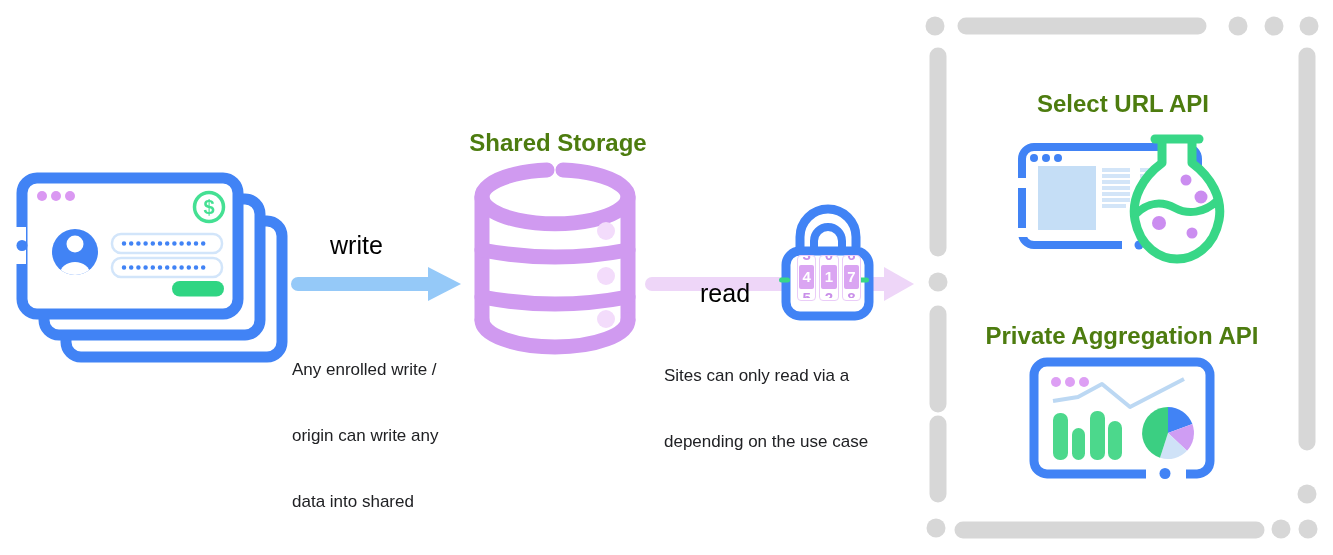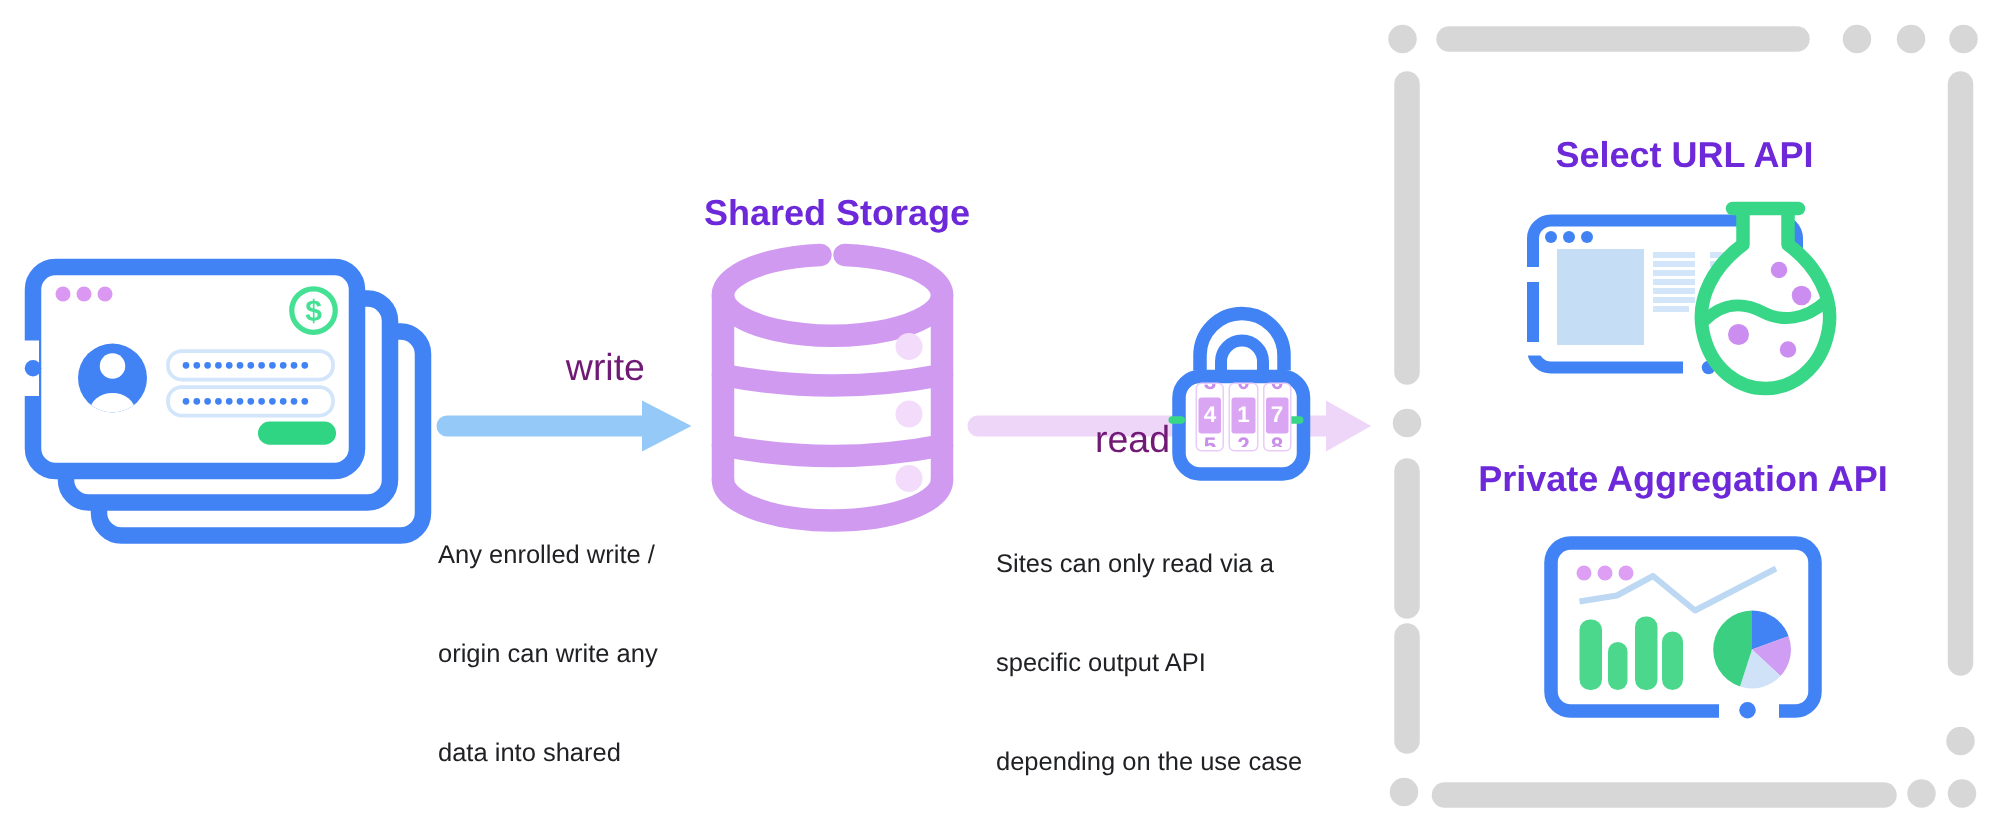--- a/index.html
+++ b/index.html
@@ -1,21 +1,21 @@
 <!DOCTYPE html>
 <html><head>
 <meta charset="utf-8">
 <style>
   html,body{margin:0;padding:0;background:#fff;}
   #canvas{position:relative;width:1333px;height:555px;background:#fff;overflow:hidden;
           font-family:"Liberation Sans",sans-serif;color:#202124;}
   #art{position:absolute;left:0;top:0;}
   .txt{position:absolute;white-space:pre;}
-  .title{font-weight:700;font-size:24px;text-align:center;color:#6d28d9;}
-  .flowlabel{font-weight:400;font-size:25px;text-align:right;color:#701a75;}
+  .title{font-weight:700;font-size:24px;text-align:center;color:#4d7c0f;}
+  .flowlabel{font-weight:400;font-size:25px;text-align:left;color:#000000;}
   .note{font-weight:400;font-size:17px;line-height:22px;color:#202124;}
   .note div{white-space:nowrap;}
   
   .lock-wheels{position:absolute;left:797px;top:255px;width:64px;height:46px;
                display:flex;gap:3px;}
   .wheel{width:18px;background:#fff;border:1.5px solid #eaccf8;border-radius:4px;
          overflow:hidden;display:flex;flex-direction:column;}
   .wheel-top,.wheel-bot{height:8px;overflow:hidden;text-align:center;}
   .wheel-top span{display:block;margin-top:-9px;font-weight:700;font-size:15px;line-height:15px;color:#c98fe9;}
   .wheel-bot span{display:block;margin-top:0;font-weight:700;font-size:15px;line-height:15px;color:#c98fe9;}
@@ -195,28 +195,27 @@
   <div>Any enrolled write /</div>
   <div>origin can write any</div>
   <div>data into shared</div>
   
 </div>
 
 <div class="txt flowlabel" style="left:700px;top:231px;width:80px;margin-top:48px;">read</div>
 
 <div class="txt note" style="left:664px;top:321px;">
   <div>Sites can only read via a</div>
-  <div>specific output API</div>
   <div>depending on the use case</div>
   
 </div>
 
 <div class="txt title" style="left:1023px;top:90px;width:200px;">Select URL API</div>
 
-<div class="txt title" style="left:972px;top:306px;width:300px;">Private Aggregation API</div>
+<div class="txt title" style="left:972px;top:322px;width:300px;">Private Aggregation API</div>
 
 <div class="lock-wheels">
   <div class="wheel">
     <div class="wheel-top">
           <span>3</span>
         </div>
     <div class="wheel-mid">4</div>
     <div class="wheel-bot">
           <span>5</span>
         </div>

